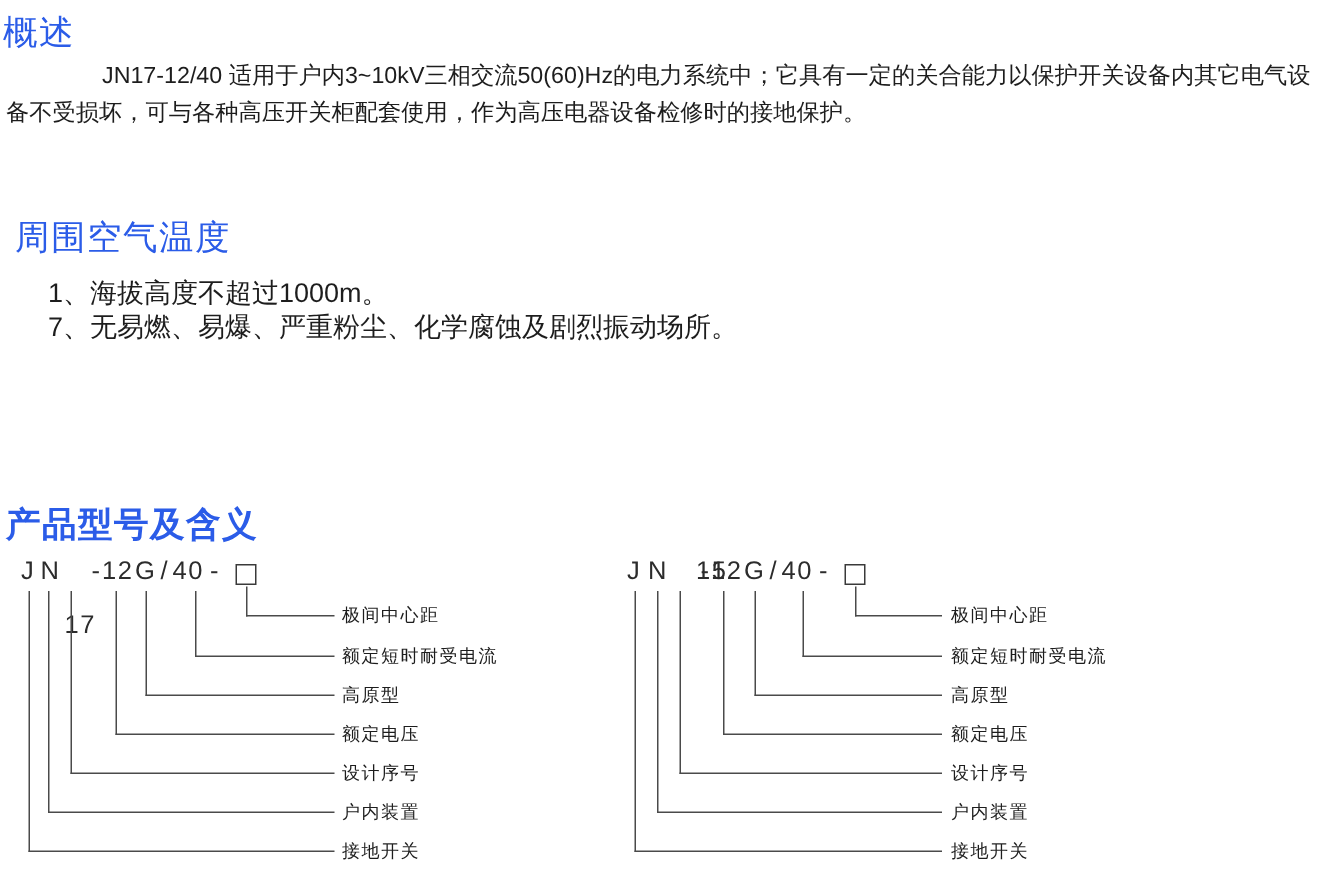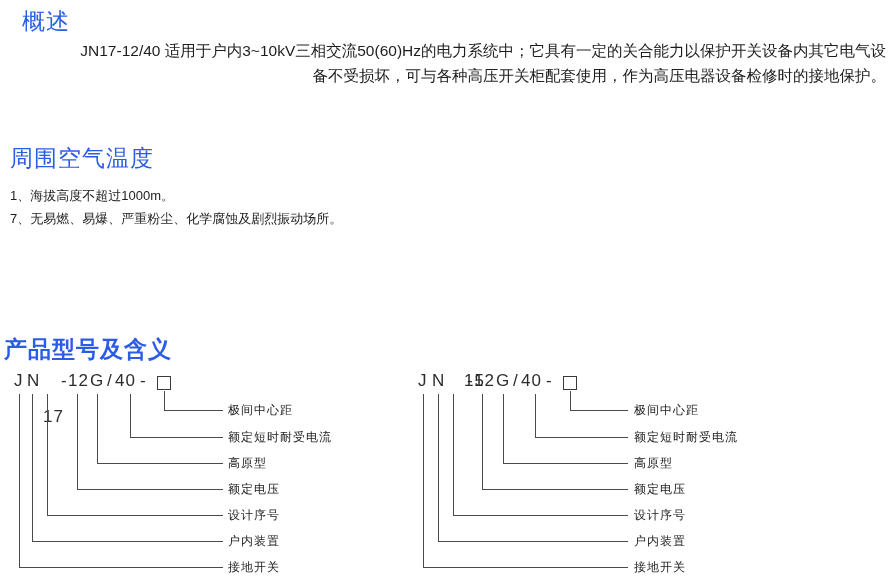--- a/index.html
+++ b/index.html
@@ -7,21 +7,21 @@
     width:890px;height:584px;position:relative;background:#ffffff;
     font-family:"Liberation Sans","DejaVu Sans",sans-serif;
     color:#1d1d1d;overflow:hidden;
   }
   .abs{position:absolute;}
   .heading{
     font-size:23px;font-weight:500;color:#2b5ce8;
     letter-spacing:1px;white-space:nowrap;
   }
   .body-text{font-size:15.5px;line-height:25px;color:#1d1d1d;}
-  .cond-item{height:23.4px;line-height:23.4px;white-space:nowrap;font-size:13px;}
+  .cond-item{height:23.4px;line-height:23.4px;white-space:nowrap;font-size:18px;margin-left:22px;}
   .model-part{
     position:absolute;top:371px;font-size:17px;color:#2c2c2c;
     white-space:nowrap;letter-spacing:1px;
   }
   .ph-box{
     position:absolute;top:376px;width:12px;height:12px;
     border:1.5px solid #3a3a3a;background:#ffffff;
   }
   .connector{
     position:absolute;
@@ -29,23 +29,23 @@
     border-bottom:1.5px solid #4a4a4a;
   }
   .dia-label{
     position:absolute;font-size:12px;line-height:19px;
     white-space:nowrap;color:#1d1d1d;letter-spacing:1px;
   }
 </style>
 </head>
 <body>
 
-<div class="abs heading" style="left:22px;top:6px;">概述</div>
+<div class="abs heading" style="left:2px;top:6px;">概述</div>
 
-<div class="abs body-text" style="left:4px;top:38px;width:882px;text-indent:64px;text-align:right;">JN17-12/40 适用于户内3~10kV三相交流50(60)Hz的电力系统中；它具有一定的关合能力以保护开关设备内其它电气设备不受损坏，可与各种高压开关柜配套使用，作为高压电器设备检修时的接地保护。</div>
+<div class="abs body-text" style="left:4px;top:38px;width:882px;text-indent:64px;">JN17-12/40 适用于户内3~10kV三相交流50(60)Hz的电力系统中；它具有一定的关合能力以保护开关设备内其它电气设备不受损坏，可与各种高压开关柜配套使用，作为高压电器设备检修时的接地保护。</div>
 
 <div class="abs heading" style="left:10px;top:143px;">周围空气温度</div>
 
 <div class="abs" style="left:10px;top:184px;">
   <div class="cond-item">1、海拔高度不超过1000m。</div>
   <div class="cond-item">7、无易燃、易爆、严重粉尘、化学腐蚀及剧烈振动场所。</div>
 </div>
 
 <div class="abs heading" style="left:4px;top:334px;font-weight:bold;">产品型号及含义</div>
 

